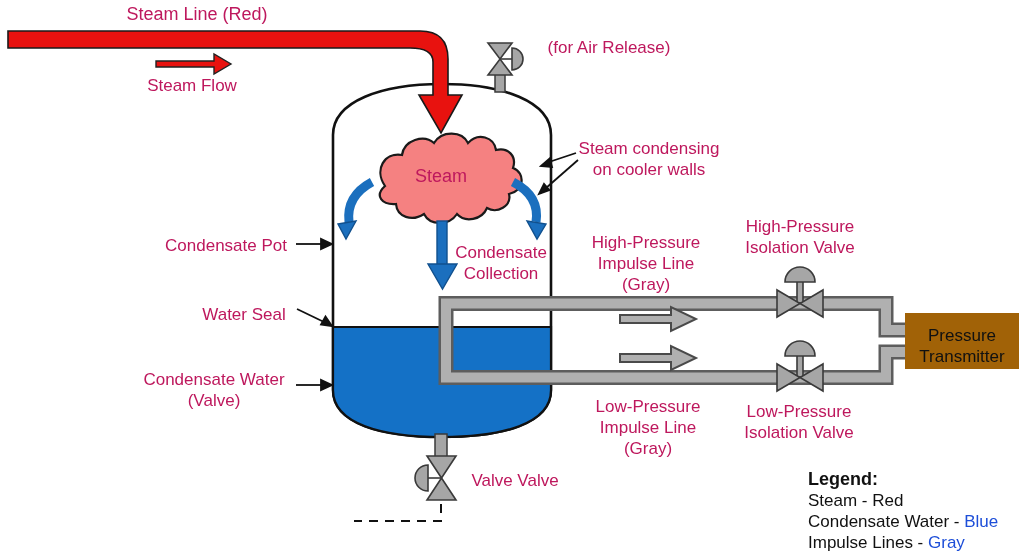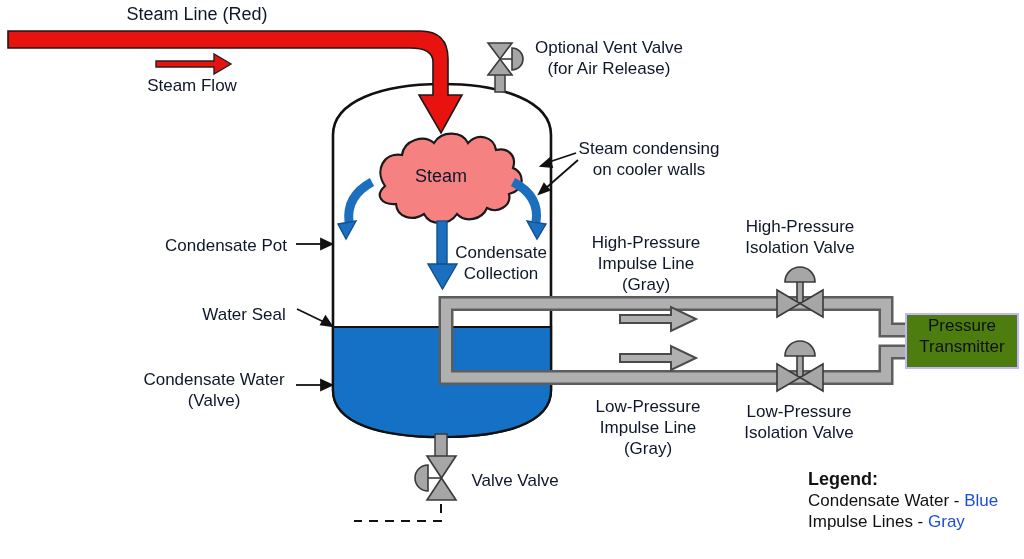--- a/index.html
+++ b/index.html
@@ -1,24 +1,24 @@
 <!DOCTYPE html>
 <html><head>
 <meta charset="utf-8">
 <style>
   html,body{margin:0;padding:0;background:#ffffff;}
   .stage{position:relative;width:1024px;height:559px;background:#ffffff;overflow:hidden;
          font-family:"Liberation Sans",sans-serif;color:#111;}
   .diagram-svg{position:absolute;left:0;top:0;}
   .lbl{position:absolute;transform:translateX(-50%);text-align:center;font-size:17px;
-       line-height:21px;white-space:nowrap;color:#0f172a;}
+       line-height:21px;white-space:nowrap;color:#be185d;}
   .lbl .ln{display:block;}
   .title{font-size:18px;}
-  .box{position:absolute;border:2px solid #c4b5fd;background:#4d7c0f;display:flex;flex-direction:column;
-       justify-content:flex-start;text-align:center;font-size:17px;line-height:21px;}
+  .box{position:absolute;border:2px solid #a16207;background:#a16207;display:flex;flex-direction:column;
+       justify-content:flex-end;text-align:center;font-size:17px;line-height:21px;}
   .legend{position:absolute;left:808px;top:469px;font-size:17px;line-height:21px;white-space:nowrap;}
   .legend .head{font-weight:bold;font-size:18px;}
   .muted{color:#1d4ed8;}
   .cloud-lbl{font-size:18px;}
 </style>
 </head>
 <body>
 
 <div class="stage">
 
@@ -103,21 +103,20 @@
     </g>
 
     <path d="M441,504 L441,521 L354,521" fill="none" stroke="#111" stroke-width="2" stroke-dasharray="9 7"></path>
   </svg>
 
   <div class="lbl title" style="left:197px;top:4px;">Steam Line (Red)</div>
 
   <div class="lbl" style="left:192px;top:75px;">Steam Flow</div>
 
   <div class="lbl" style="left:609px;top:37px;">
-    <span class="ln">Optional Vent Valve</span>
     <span class="ln">(for Air Release)</span>
   </div>
 
   <div class="lbl cloud-lbl" style="left:441px;top:166px;">Steam</div>
 
   <div class="lbl" style="left:649px;top:138px;">
     <span class="ln">Steam condensing</span>
     <span class="ln">on cooler walls</span>
   </div>
 
@@ -160,17 +159,18 @@
   <div class="box" style="left:905px;top:313px;width:110px;height:52px;">
     <span class="ln">Pressure</span>
     <span class="ln">Transmitter</span>
   </div>
 
   <div class="lbl" style="left:515px;top:470px;">Valve Valve</div>
 
 
   <div class="legend">
     <div class="head">Legend:</div>
+    <div><span>Steam - </span><span>Red</span></div>
     <div><span>Condensate Water - </span><span class="muted">Blue</span></div>
     <div><span>Impulse Lines - </span><span class="muted">Gray</span></div>
   </div>
 
 </div>
 
 </body></html>

